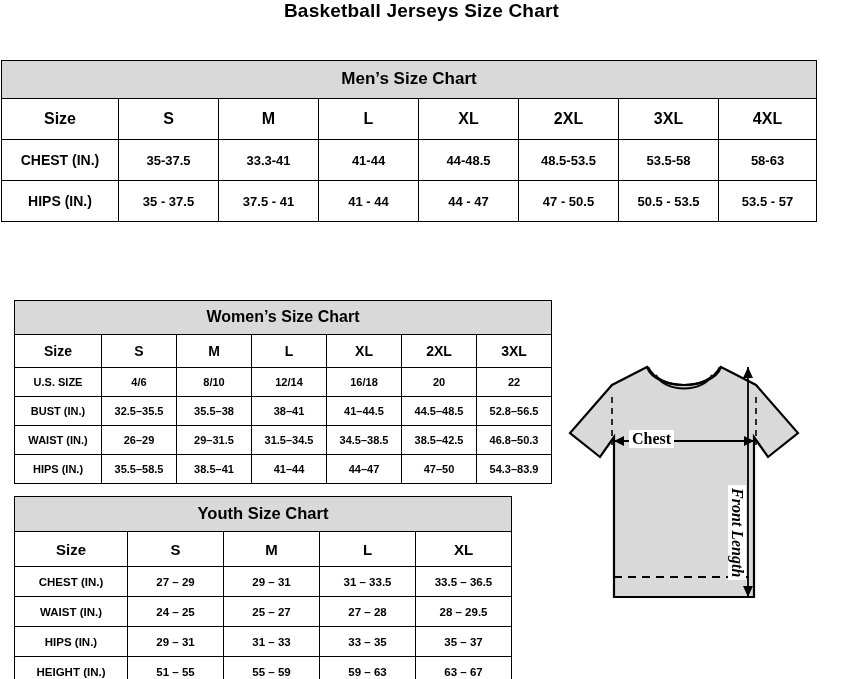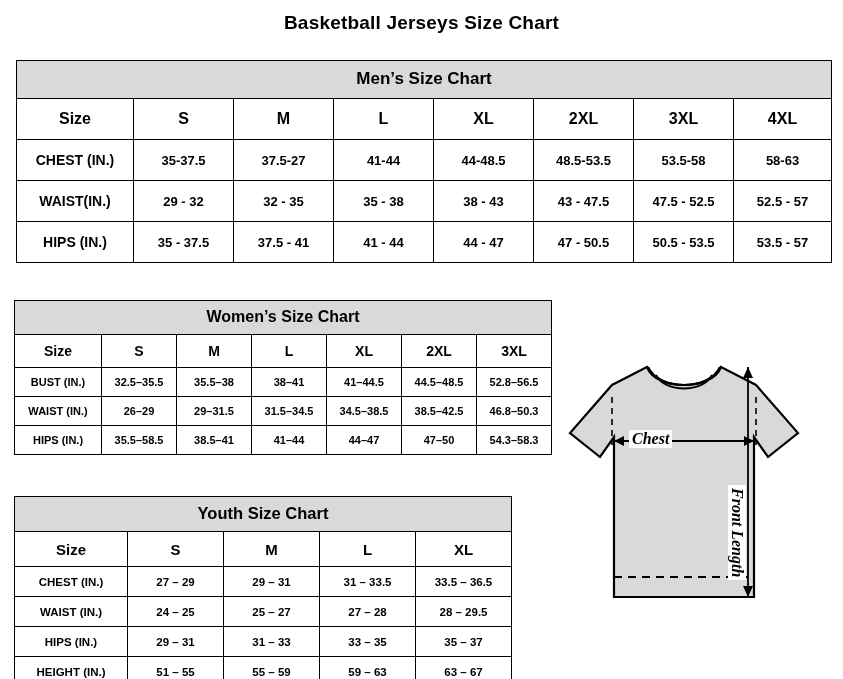--- a/index.html
+++ b/index.html
@@ -13,21 +13,21 @@
     font-family: "Liberation Sans", sans-serif;
     color: #000000;
     position: relative;
     overflow: hidden;
   }
   .page-title {
     text-align: center;
     font-size: 19px;
     font-weight: bold;
     letter-spacing: 0.2px;
-    margin: 12px 0 0 0;
+    margin: 0 0 0 0;
     padding: 0;
   }
 
   
   table.sz {
     border-collapse: collapse;
     table-layout: fixed;
     background: #ffffff;
   }
   table.sz th, table.sz td {
@@ -41,21 +41,21 @@
     border: 1px solid #000000;
     border-bottom: none;
     background: #d9d9d9;
     font-weight: bold;
     caption-side: top;
   }
 
   
   #men-table {
     position: absolute;
-    left: 16px;
+    left: 1px;
     top: 60px;
     width: 815px;
   }
   #men-table caption {
     font-size: 17px;
     padding: 8px 0 9px 0;
   }
   #men-table th, #men-table td {
     height: 38px;
     font-size: 13px;
@@ -106,21 +106,20 @@
     width: 285px;
     height: 320px;
   }
   #shirt-diagram svg { display: block; }
   .lbl-chest {
     position: absolute;
     left: 77px;
     top: 85px;
     font-size: 16px;
     font-weight: bold;
-    font-style: italic;
     font-family: "Liberation Serif", serif;
     background: #ffffff;
     padding: 0 3px;
   }
   .lbl-front {
     position: absolute;
     left: 176px;
     top: 140px;
     font-size: 16px;
     font-weight: bold;
@@ -157,36 +156,26 @@
       <th>XL</th>
       <th>2XL</th>
       <th>3XL</th>
       <th>4XL</th>
     </tr>
   </thead>
   <tbody>
     <tr>
       <td class="rowlabel">CHEST (IN.)</td>
       <td>35-37.5</td>
-      <td>37.5-27</td>
+      <td>33.3-41</td>
       <td>41-44</td>
       <td>44-48.5</td>
       <td>48.5-53.5</td>
       <td>53.5-58</td>
       <td>58-63</td>
-    </tr>
-    <tr>
-      <td class="rowlabel">WAIST(IN.)</td>
-      <td>29 - 32</td>
-      <td>32 - 35</td>
-      <td>35 - 38</td>
-      <td>38 - 43</td>
-      <td>43 - 47.5</td>
-      <td>47.5 - 52.5</td>
-      <td>52.5 - 57</td>
     </tr>
     <tr>
       <td class="rowlabel">HIPS (IN.)</td>
       <td>35 - 37.5</td>
       <td>37.5 - 41</td>
       <td>41 - 44</td>
       <td>44 - 47</td>
       <td>47 - 50.5</td>
       <td>50.5 - 53.5</td>
       <td>53.5 - 57</td>
@@ -211,20 +200,29 @@
       <th>S</th>
       <th>M</th>
       <th>L</th>
       <th>XL</th>
       <th>2XL</th>
       <th>3XL</th>
     </tr>
   </thead>
   <tbody>
     <tr>
+      <td>U.S.  SIZE</td>
+      <td>4/6</td>
+      <td>8/10</td>
+      <td>12/14</td>
+      <td>16/18</td>
+      <td>20</td>
+      <td>22</td>
+    </tr>
+    <tr>
       <td>BUST  (IN.)</td>
       <td>32.5–35.5</td>
       <td>35.5–38</td>
       <td>38–41</td>
       <td>41–44.5</td>
       <td>44.5–48.5</td>
       <td>52.8–56.5</td>
     </tr>
     <tr>
       <td>WAIST  (IN.)</td>
@@ -235,21 +233,21 @@
       <td>38.5–42.5</td>
       <td>46.8–50.3</td>
     </tr>
     <tr>
       <td>HIPS  (IN.)</td>
       <td>35.5–58.5</td>
       <td>38.5–41</td>
       <td>41–44</td>
       <td>44–47</td>
       <td>47–50</td>
-      <td>54.3–58.3</td>
+      <td>54.3–83.9</td>
     </tr>
   </tbody>
 </table>
 
 <table class="sz" id="youth-table">
   <caption>Youth Size Chart</caption>
   <colgroup>
     <col style="width:113px">
       <col style="width:96px">
       <col style="width:96px">

